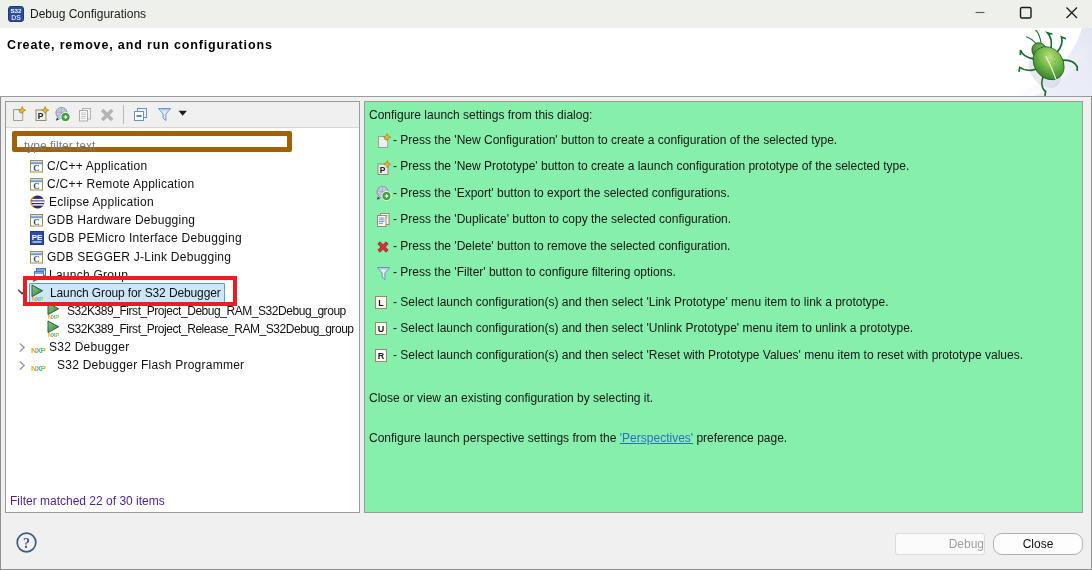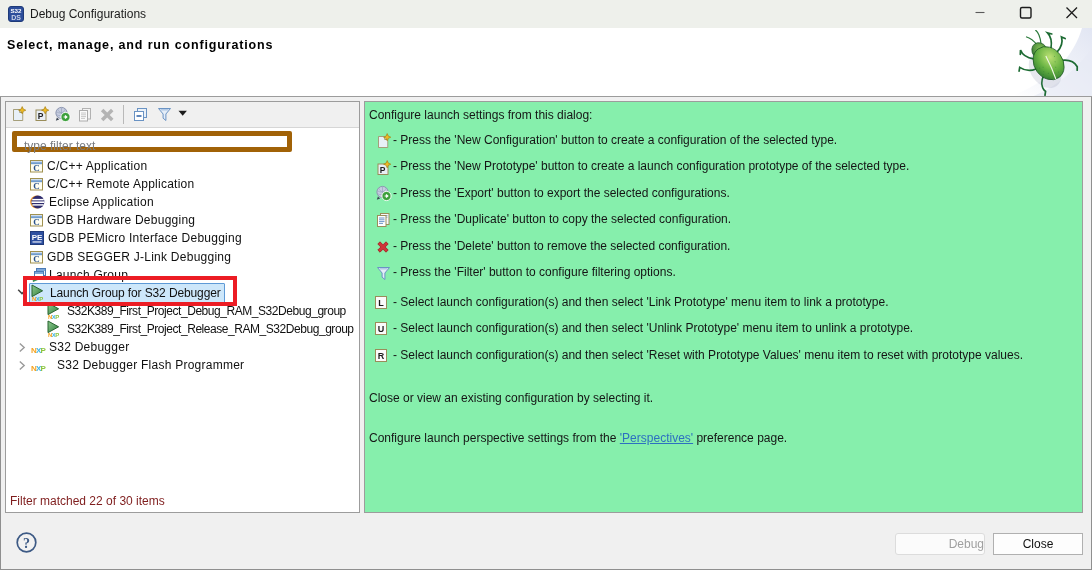--- a/index.html
+++ b/index.html
@@ -13,30 +13,30 @@
   #banner{position:absolute;left:0;top:28px;width:1092px;height:68px;background:#ffffff;border-bottom:1px solid #9c9c9c;overflow:hidden;}
   #banner h1{position:absolute;left:7px;top:10px;margin:0;font-size:12.5px;font-weight:bold;color:#000;letter-spacing:0.85px;}
   
   #leftpanel{position:absolute;left:5px;top:101px;width:353px;height:410px;background:#ffffff;border:1px solid #9c9c9c;}
   #toolbar{position:absolute;left:0;top:0;width:353px;height:25px;background:#f0f0f0;border-bottom:1px solid #d6d6d6;}
   #filterbox{position:absolute;left:6px;top:29px;width:280px;height:21px;box-sizing:border-box;background:#fff;border:5px solid #a16207;border-radius:2px;font-size:12px;color:#7a7d82;padding:2px 0 0 7px;line-height:17px;}
   #tree{position:absolute;left:0;top:0;width:353px;height:408px;font-size:12px;color:#101010;}
   .trow{position:absolute;height:18px;line-height:18px;white-space:nowrap;}
   .trow svg{vertical-align:-3px;}
   .tlabel{margin-left:4px;letter-spacing:0.25px;}
-  #filtermatched{position:absolute;left:4px;top:392px;font-size:12px;color:#7f1d1d;}
+  #filtermatched{position:absolute;left:4px;top:392px;font-size:12px;color:#4c1d95;}
   #rightpanel{position:absolute;left:364px;top:101px;width:717px;height:410px;background:#86efac;border:1px solid #9c9c9c;font-size:12px;color:#151515;}
   .ric{position:absolute;}
   .rtx{position:absolute;white-space:nowrap;}
   
   #selrow{position:absolute;left:23px;top:181px;width:194px;height:18px;background:#cde7fa;border:1px solid #5e9ad6;border-radius:1px;}
   #redbox{position:absolute;left:23px;top:276px;width:206px;height:22px;border:4px solid #ec1c24;z-index:5;}
   
   #debugbtn{position:absolute;left:895px;top:533px;width:88px;height:20px;background:#fbfbfb;border:1px solid #dcdcdc;border-radius:3px;font-size:12px;color:#9f9f9f;text-align:right;line-height:21px;}
-  #closebtn{position:absolute;left:993px;top:533px;width:88px;height:20px;background:#fdfdfd;border:1px solid #b0b0b0;border-radius:0;font-size:12px;color:#111;text-align:center;line-height:21px;}
+  #closebtn{position:absolute;left:993px;top:533px;width:88px;height:20px;background:#fdfdfd;border:1px solid #b0b0b0;border-radius:9px;font-size:12px;color:#111;text-align:center;line-height:21px;}
   a.persp{color:#2d70c0;text-decoration:underline;}
 </style>
 </head>
 <body>
 <div id="win">
 
   <div id="titlebar">
     <svg class="abs" style="left:8px;top:6px" width="16" height="16" viewBox="0 0 16 16">
       <rect x="0.5" y="0.5" width="15" height="15" rx="2.5" fill="#2c4d9b" stroke="#1e3a78"></rect>
       <text x="8" y="7" font-size="6.2" font-weight="bold" fill="#fff" text-anchor="middle" font-family="Liberation Sans">S32</text>
@@ -104,21 +104,21 @@
             <circle cx="21" cy="1" r="0.8"></circle>
           <circle cx="13" cy="16" r="0.8"></circle>
             <circle cx="21" cy="12" r="0.8"></circle>
             <circle cx="25" cy="6" r="0.8"></circle>
           <circle cx="1" cy="-13" r="0.8"></circle>
             <circle cx="2" cy="15" r="0.8"></circle>
             <circle cx="23" cy="-4" r="0.8"></circle>
         </g>
       </g>
     </svg>
-    <h1>Select, manage, and run configurations</h1>
+    <h1>Create, remove, and run configurations</h1>
   </div>
 
   <div id="leftpanel">
     <div id="toolbar">
       <svg class="abs" style="left:4px;top:4px" width="17" height="17" viewBox="0 0 17 17">
         <path d="M3.5,3.5 h6.2 l3,3 v8 h-9.2 z" fill="#fdfefe" stroke="#9a8d5a"></path>
         <path d="M3.5,3.5 h6.2 l3,3 v8 h-9.2 z" fill="#cfdff0" opacity="0.45"></path>
         <path d="M9.7,3.5 v3 h3" fill="#fff" stroke="#9a8d5a" stroke-width="0.9"></path>
         <path d="M12.2,0.6 l1.1,2.5 2.5,1.1 -2.5,1.1 -1.1,2.5 -1.1,-2.5 -2.5,-1.1 2.5,-1.1 z" fill="#edba25" stroke="#a87f12" stroke-width="0.7"></path>
       </svg>

